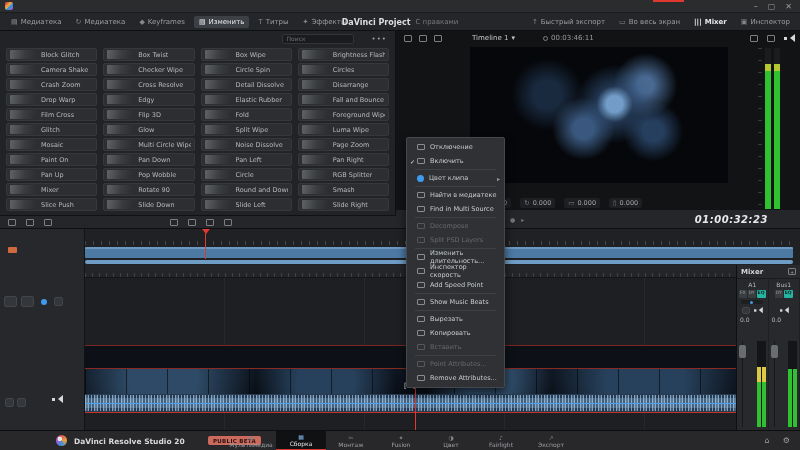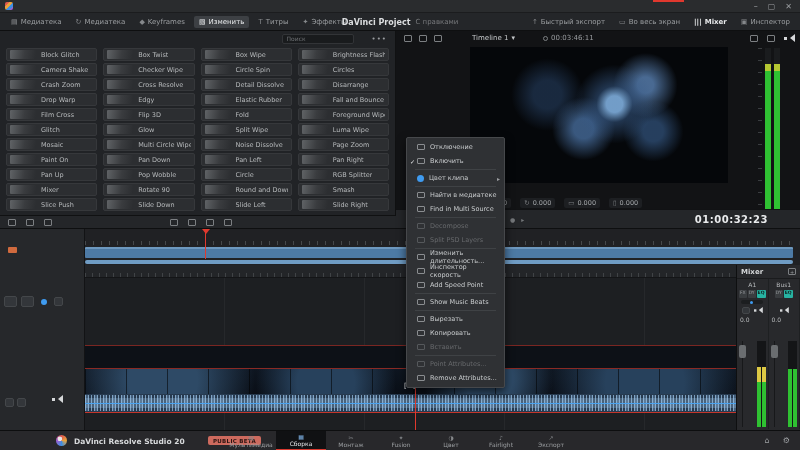--- a/index.html
+++ b/index.html
@@ -64,21 +64,21 @@
     #05070a; }
   .vu { position:absolute; right:20px; top:17px; width:22px; height:180px; display:flex; gap:3px; }
   .vu-scale { width:4px; height:100%; background:repeating-linear-gradient(180deg,#3a3d40 0 1px,transparent 1px 12px); }
   .vu-bar { width:6px; height:100%; background:#1a1c1e; position:relative; overflow:hidden; }
   .vu-fill { position:absolute; left:0; right:0; bottom:0; top:9%; background:linear-gradient(180deg,#b5c832 0 4%, #2fc132 4%); }
   .tools-row { position:absolute; left:12px; right:52px; top:153px; height:12px; display:flex; justify-content:space-between; align-items:center; font-size:7px; color:#8b8e91; }
   .values-row { position:absolute; left:14px; right:46px; top:166px; height:11px; display:flex; gap:9px; align-items:center; font-size:6.5px; color:#9fa2a5; }
   .val-chip { display:flex; gap:3px; align-items:center; background:#1d1f22; border-radius:2px; padding:1px 4px; }
   .val-chip .glyph { color:#7c7f82; }
   .transport { position:absolute; left:0; right:0; top:178px; height:19px; background:#242629; border-top:1px solid #111214;
-    display:flex; align-items:center; font-size:8px; color:#b8bbbe; }
+    display:flex; align-items:center; font-size:8px; color:#b8bbbe;font-style:italic; }
   .tr-cues { display:flex; gap:6px; padding-left:114px; font-size:6px; color:#74777a; }
   .tr-main { display:flex; gap:9px; padding-left:12px; align-items:center; }
   .tr-btn { letter-spacing:-1px; white-space:nowrap; }
   .tr-btn.active { color:#e0392e; }
   .tr-right { display:flex; gap:8px; padding-left:46px; }
   .tr-timecode { margin-left:auto; padding-right:32px; font-size:10px; font-weight:bold; color:#e8eaec; letter-spacing:.5px; }
   
   .tl-toolbar { position:absolute; left:0; top:215px; width:396px; height:13px; background:#242629; border-top:1px solid #101112; display:flex; align-items:center; }
   .tl-toolbar .grp1 { display:flex; gap:10px; padding-left:8px; }
   .tl-toolbar .grp2 { display:flex; gap:10px; padding-left:118px; }

